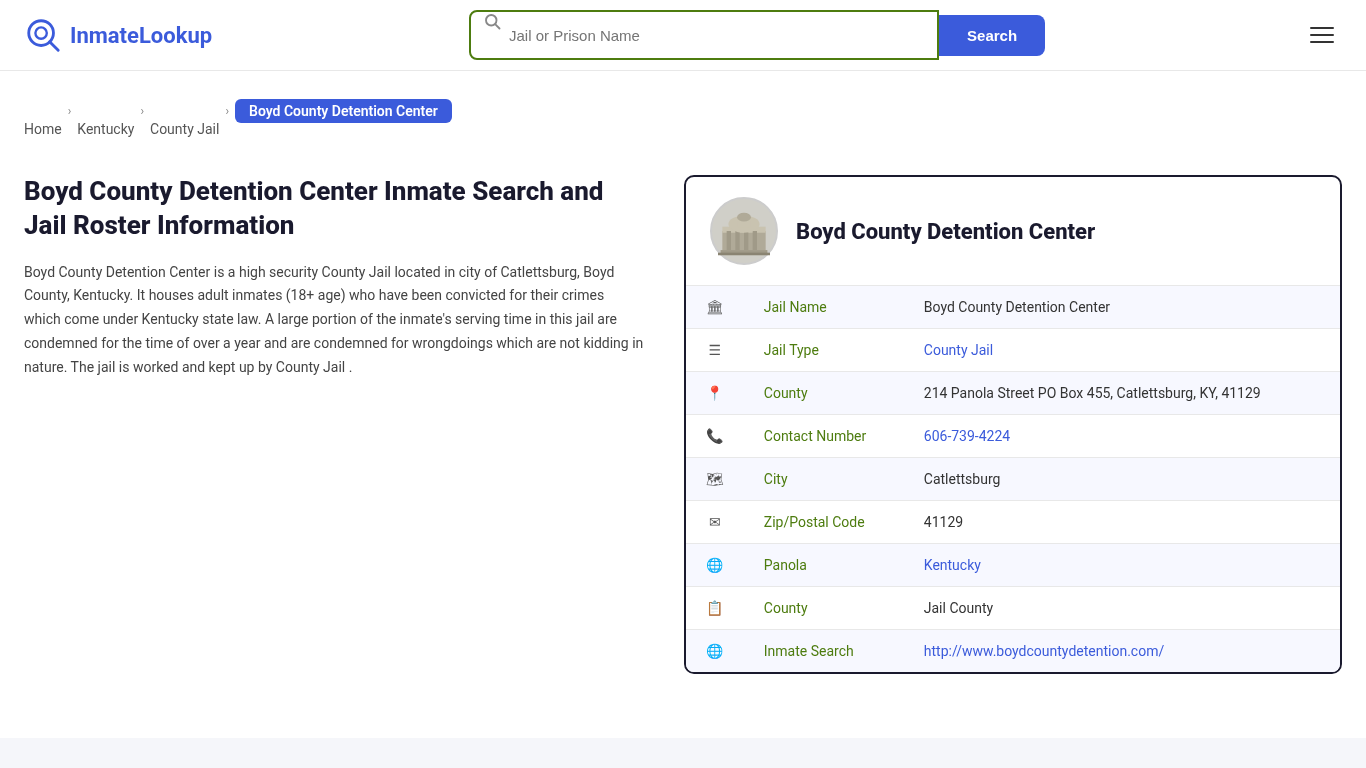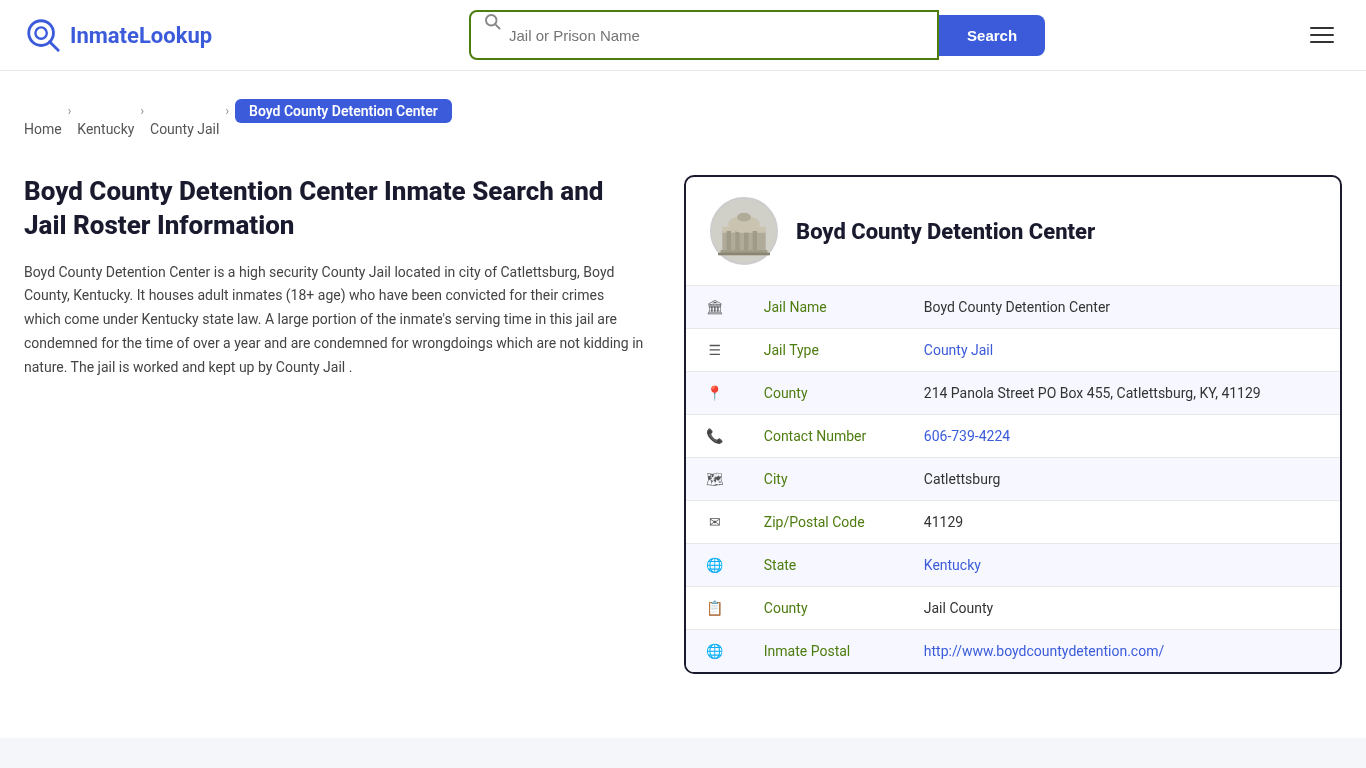--- a/index.html
+++ b/index.html
@@ -321,31 +321,31 @@
               <td class="td-label">City</td>
               <td class="td-value">Catlettsburg</td>
             </tr>
             <tr>
               <td class="td-icon">✉</td>
               <td class="td-label">Zip/Postal Code</td>
               <td class="td-value">41129</td>
             </tr>
             <tr>
               <td class="td-icon">🌐</td>
-              <td class="td-label">State</td>
+              <td class="td-label">Panola</td>
               <td class="td-value"><a href="#">Kentucky</a></td>
             </tr>
             <tr>
               <td class="td-icon">📋</td>
               <td class="td-label">County</td>
               <td class="td-value">Jail County</td>
             </tr>
             <tr>
               <td class="td-icon">🌐</td>
-              <td class="td-label">Inmate Postal</td>
+              <td class="td-label">Inmate Search</td>
               <td class="td-value"><a href="#">http://www.boydcountydetention.com/</a></td>
             </tr>
           </tbody>
       </table>
     </div>
   </div>
 </div>
 
 <div class="footer-bar"></div>
 

